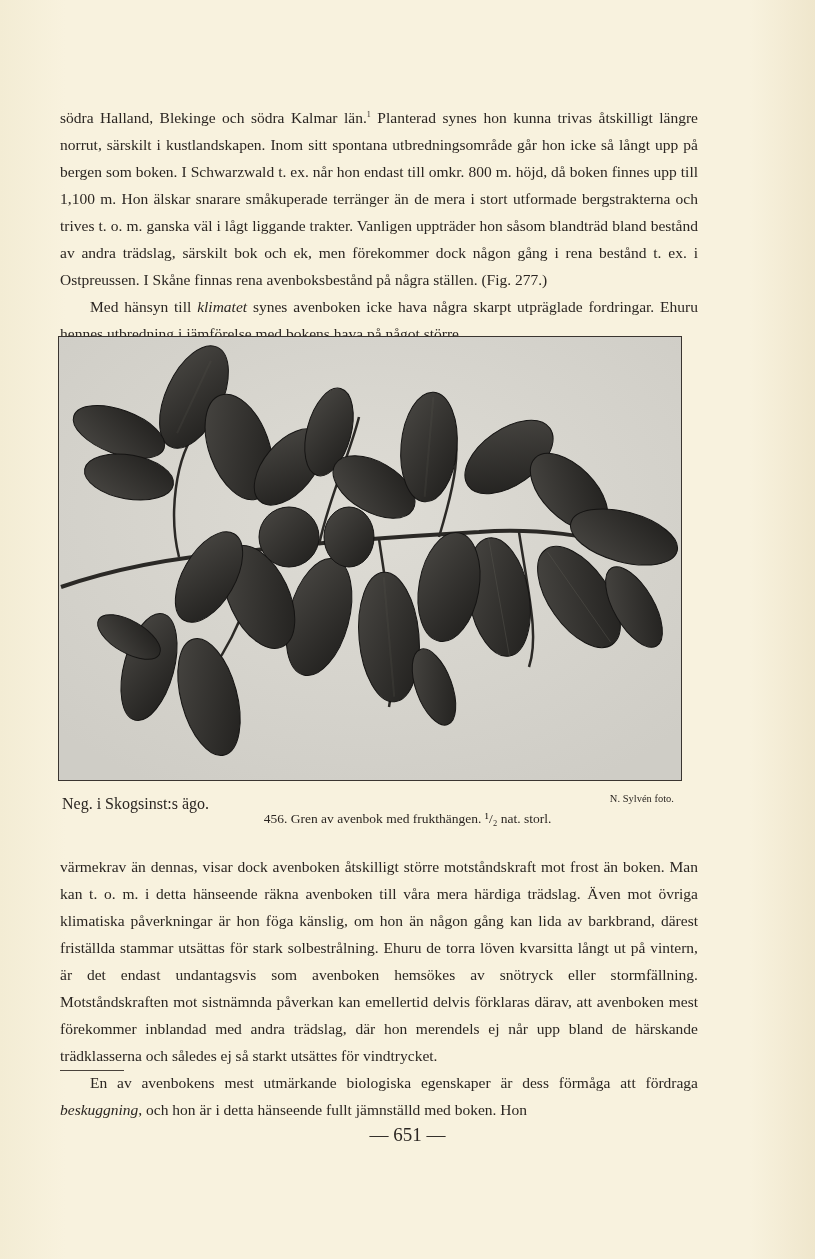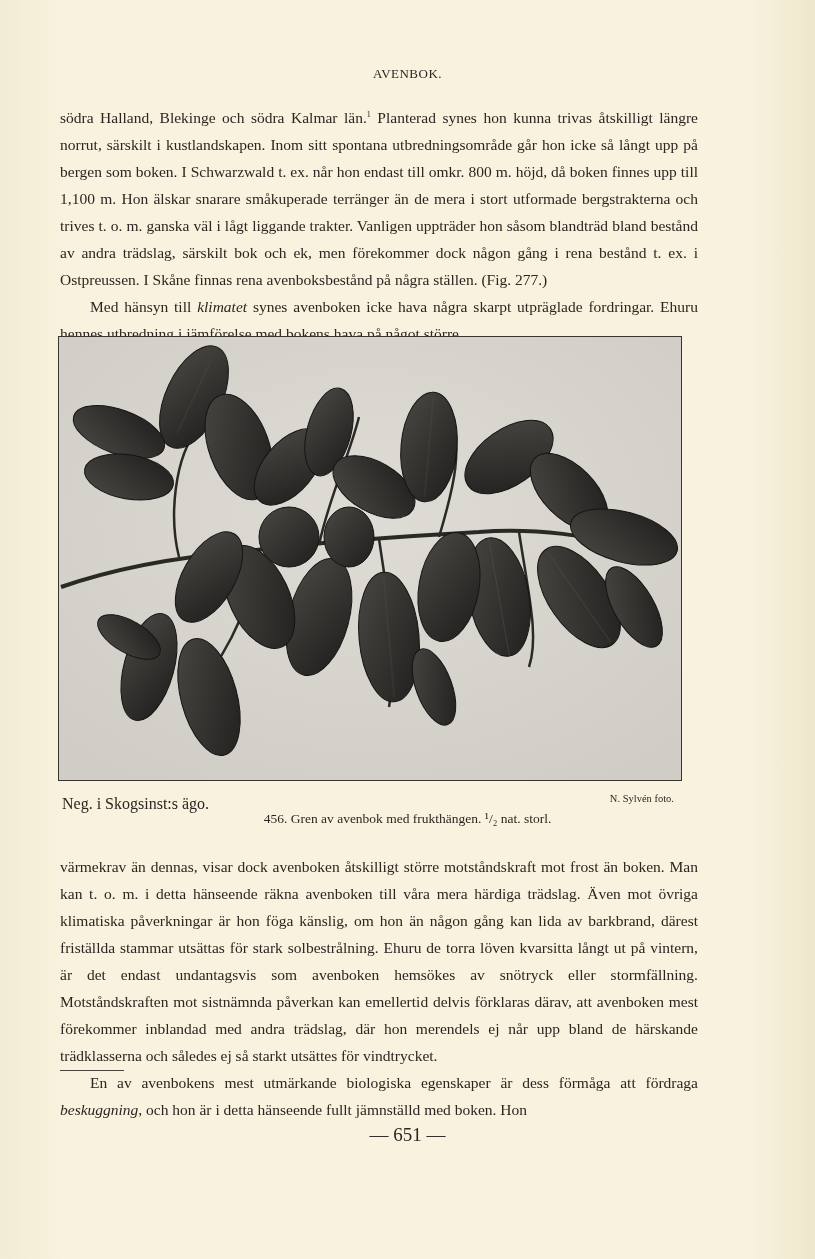--- a/index.html
+++ b/index.html
@@ -21,21 +21,20 @@
   .rule{position:absolute;left:60px;top:1070px;width:64px;border-top:1px solid #4a433c;}
   .footnote{position:absolute;left:60px;top:1076px;width:638px;font-size:13px;line-height:15.5px;text-align:justify;}
   .sc{font-variant:small-caps;}
   .folio{position:absolute;top:1124px;left:0;width:100%;text-align:center;font-size:19px;}
 </style>
 </head>
 <body>
 
 <div class="page">
 
-  <div class="running-head">AVENBOK.</div>
 
   <div class="text-block" style="top:101px;">
     <p class="lastline"><span>södra Halland, Blekinge och södra Kalmar län.</span><sup>1</sup><span> Planterad synes hon kunna trivas åtskilligt längre norrut, särskilt i kustlandskapen. Inom sitt spontana utbredningsområde går hon icke så långt upp på bergen som boken. I Schwarzwald t. ex. når hon endast till omkr. 800 m. höjd, då boken finnes upp till 1,100 m. Hon älskar snarare småkuperade terränger än de mera i stort utformade bergstrakterna och trives t. o. m. ganska väl i lågt liggande trakter. Vanligen uppträder hon såsom blandträd bland bestånd av andra trädslag, särskilt bok och ek, men förekommer dock någon gång i rena bestånd t. ex. i Ostpreussen. I Skåne finnas rena avenboksbestånd på några ställen. (Fig. 277.)</span></p>
     <p class="indent lastline"><span>Med hänsyn till </span><i>klimatet</i><span> synes avenboken icke hava några skarpt utpräglade fordringar. Ehuru hennes utbredning i jämförelse med bokens hava på något större</span></p>
   </div>
 
   <div class="figure">
     <svg width="622" height="443" viewBox="0 0 622 443">
       <defs>
         <radialGradient id="bg" cx="50%" cy="40%" r="70%">

